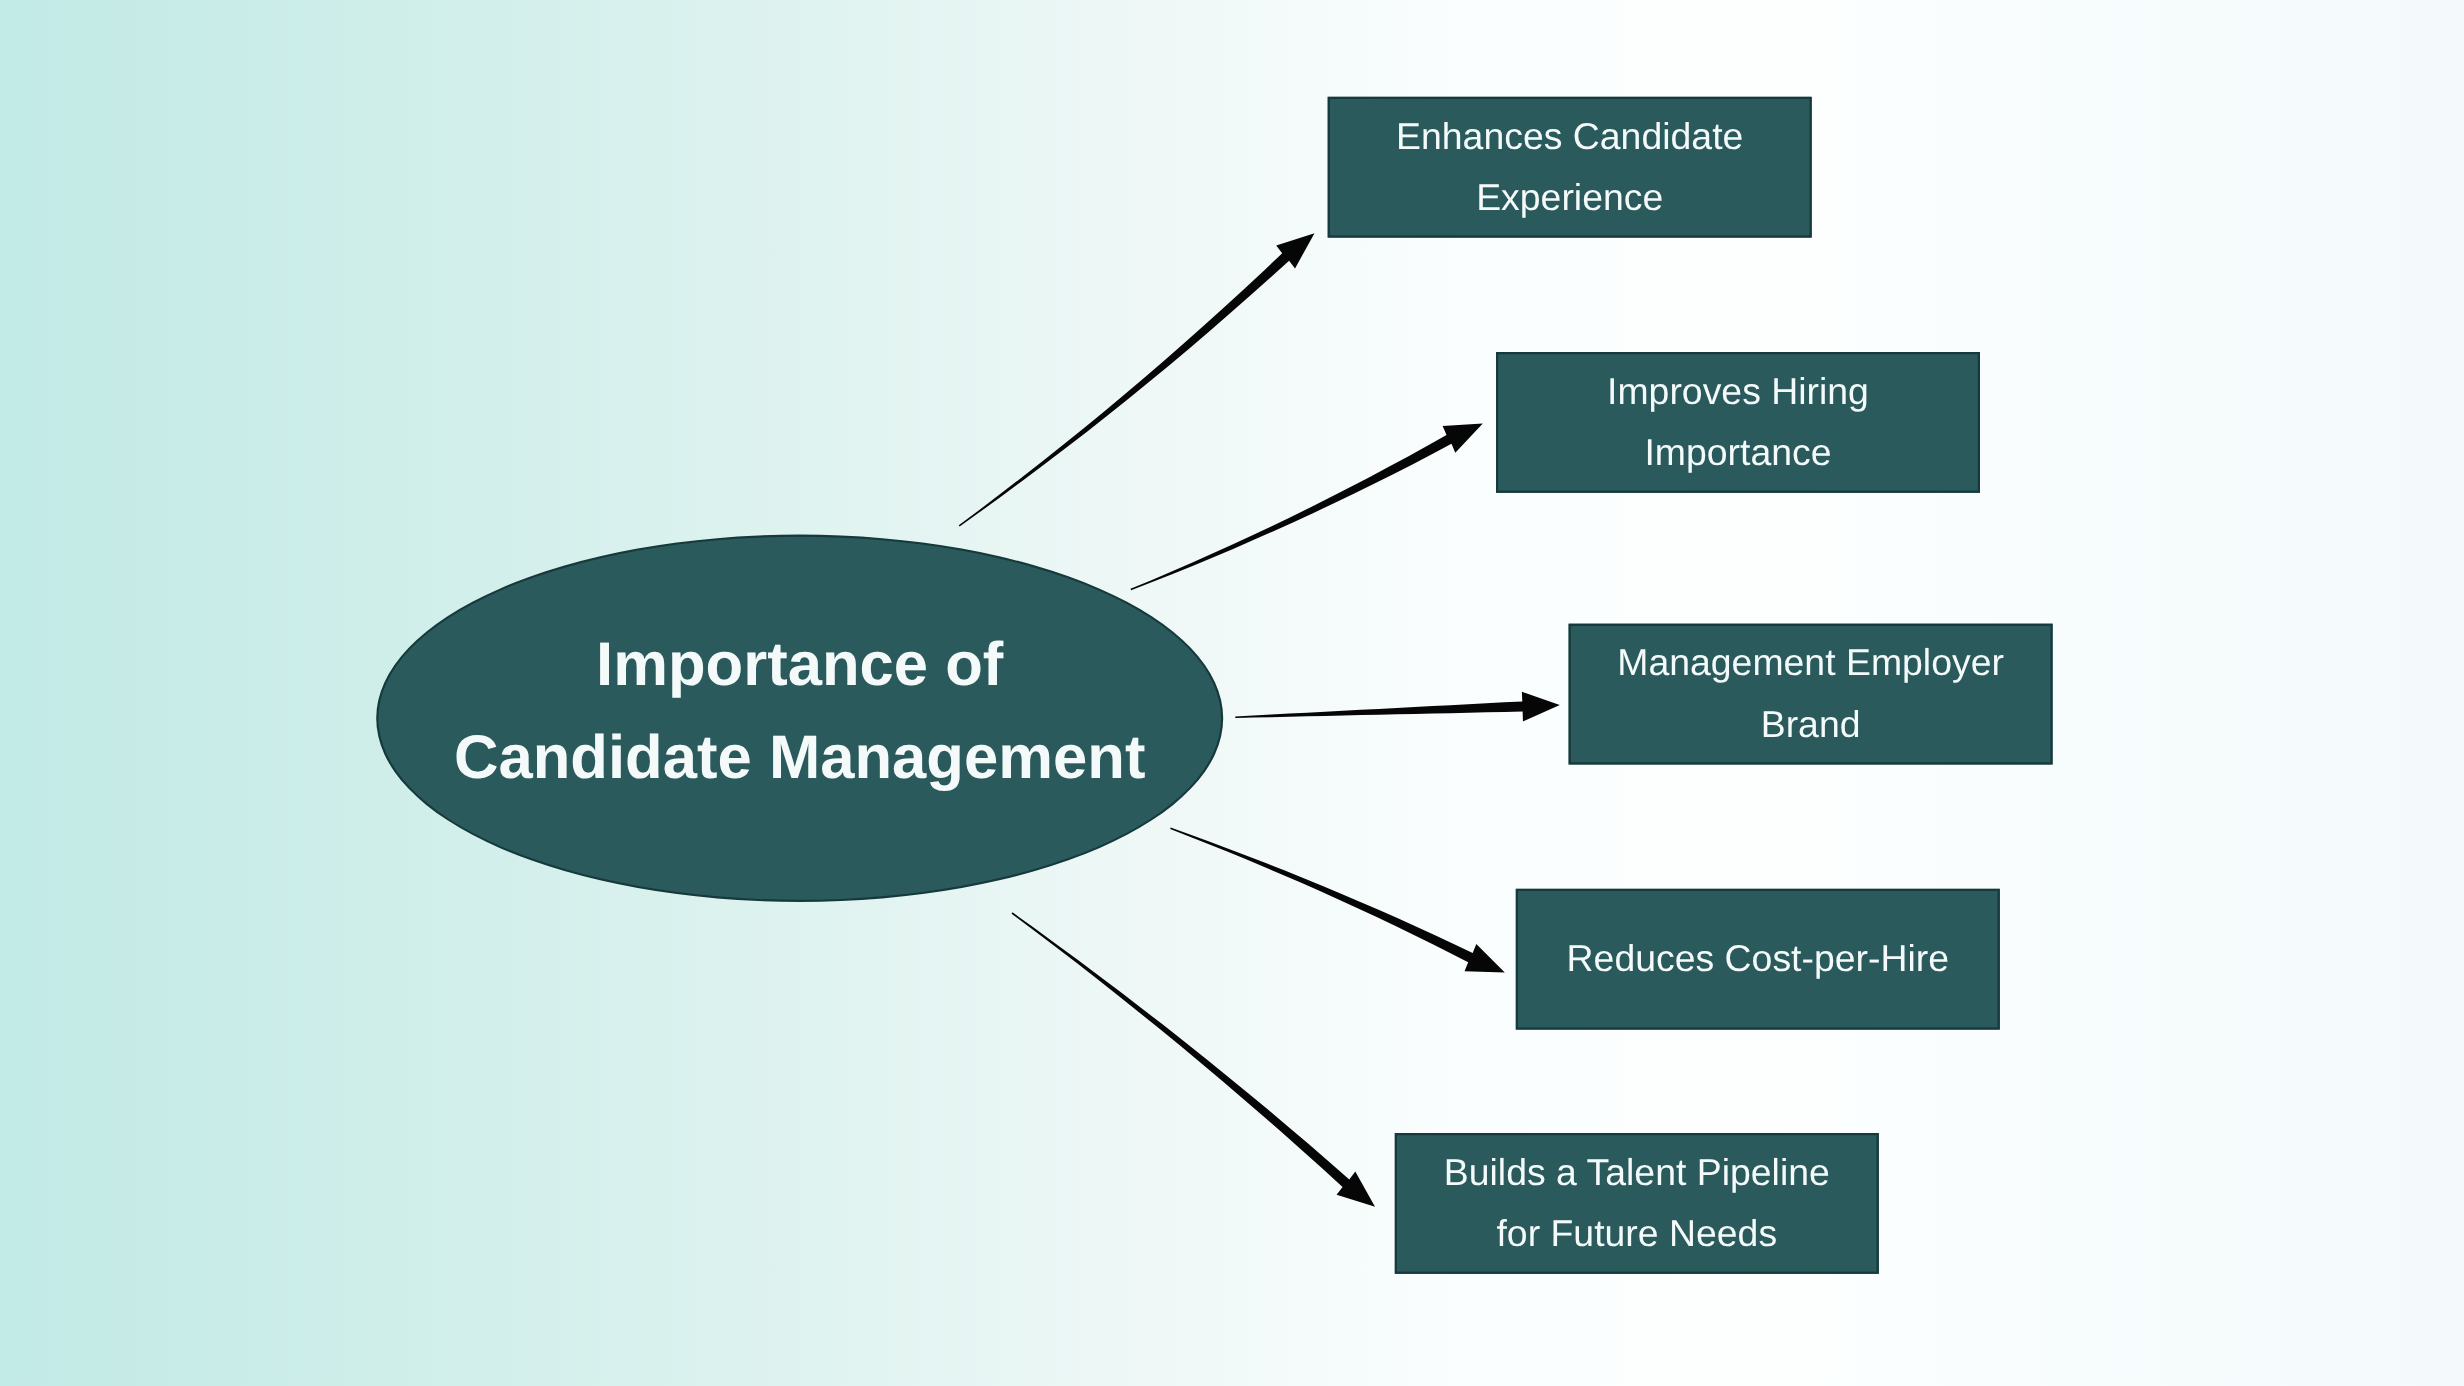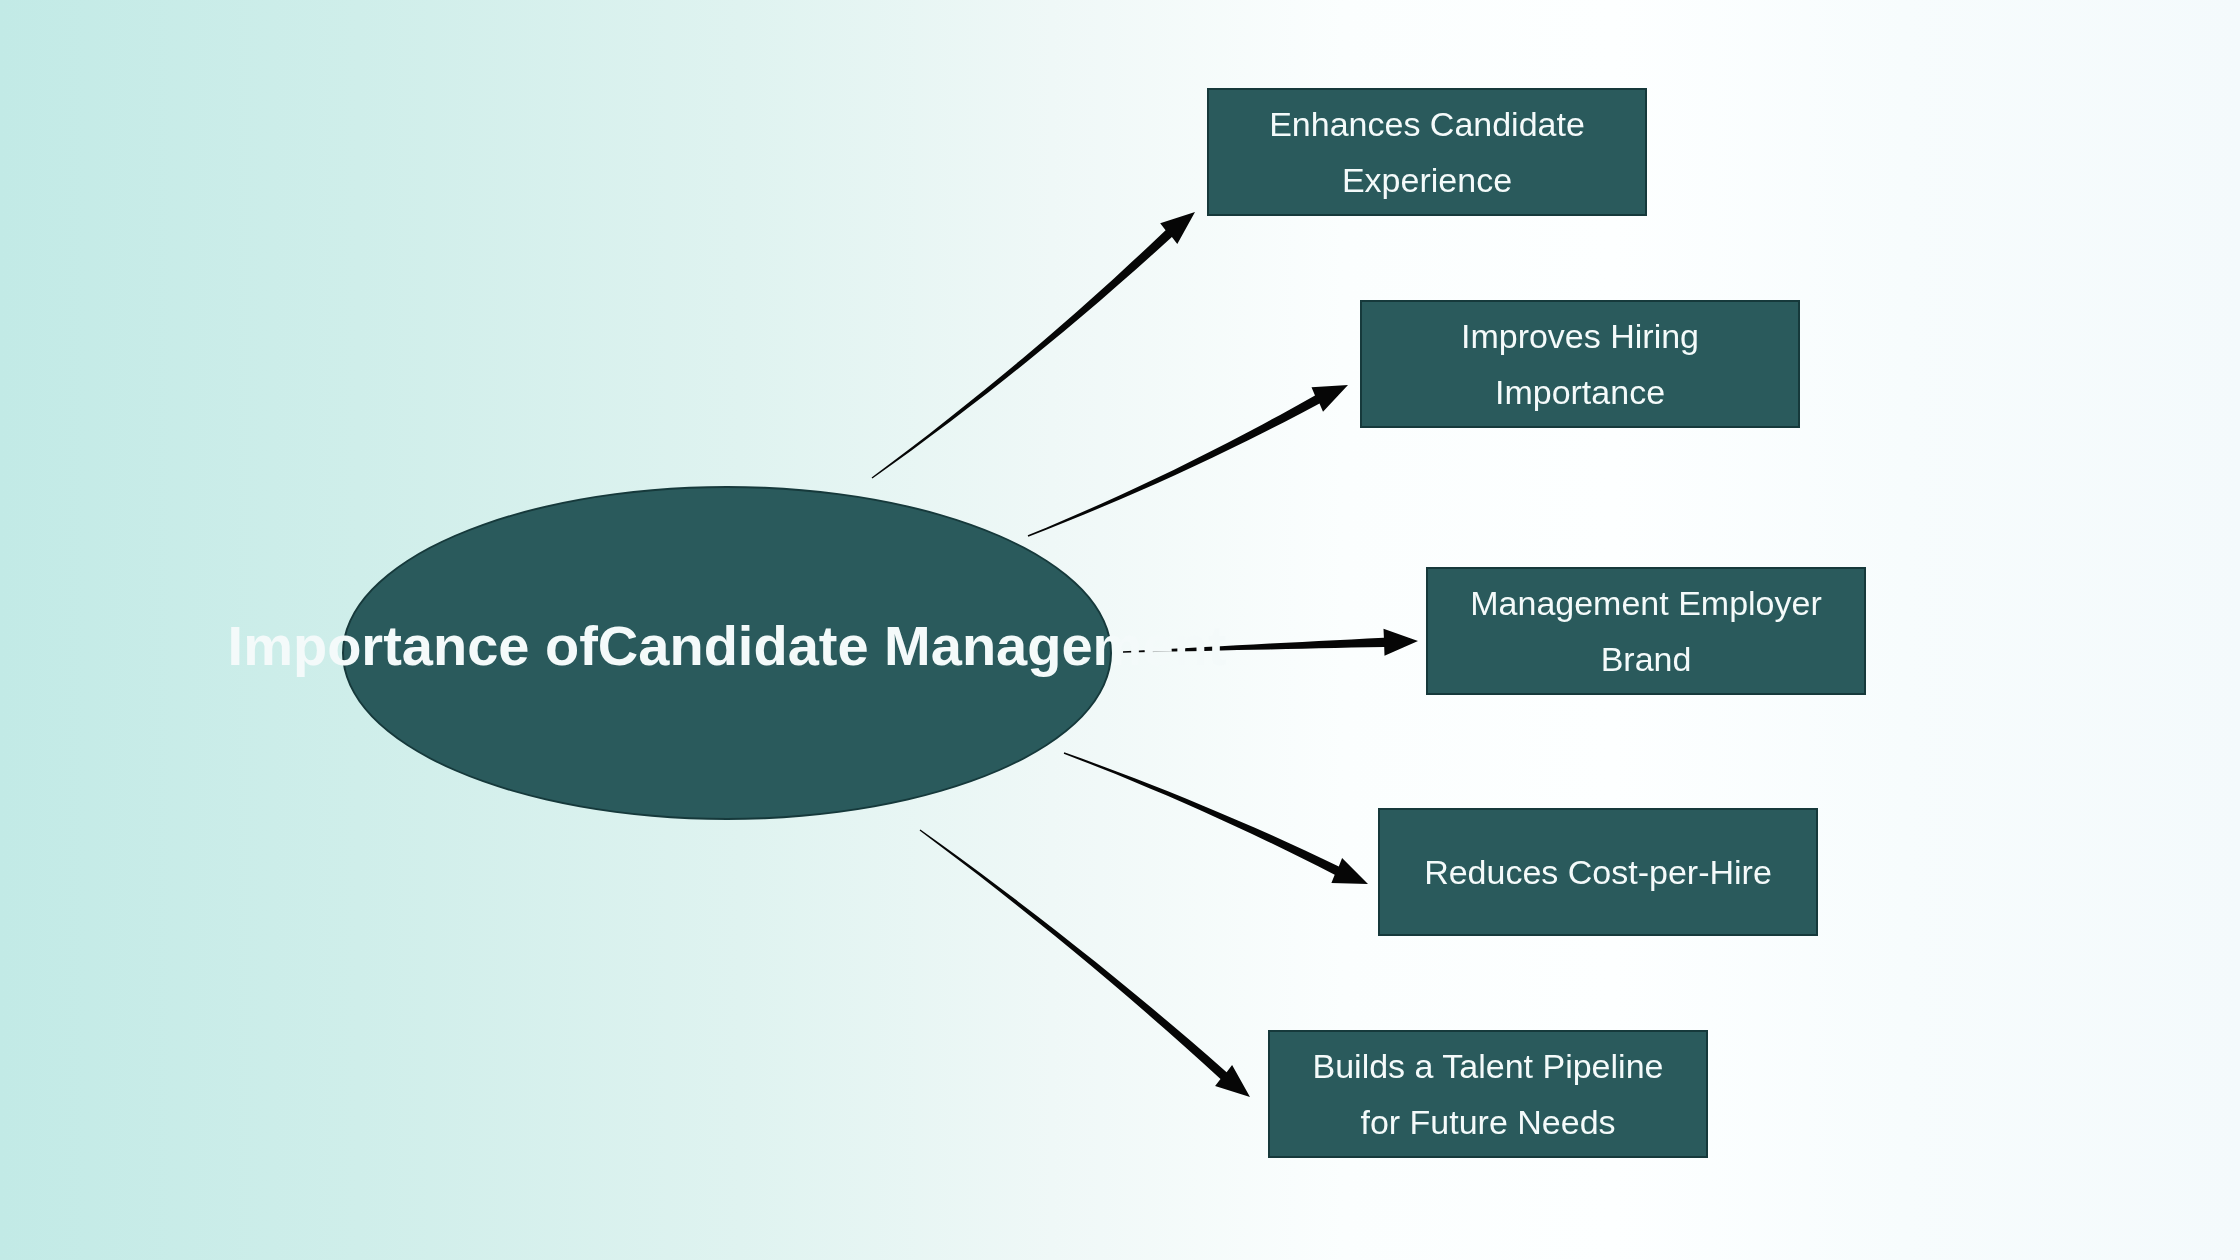--- a/index.html
+++ b/index.html
@@ -42,21 +42,21 @@
     position: absolute;
     left: 342px;
     top: 486px;
     width: 770px;
     height: 334px;
     box-sizing: border-box;
     background: var(--node-fill);
     border: 2px solid var(--node-border);
     border-radius: 50%;
     display: flex;
-    flex-direction: row;
+    flex-direction: column;
     align-items: center;
     justify-content: center;
     padding-bottom: 14px;
     text-align: center;
   }
   .central-node .title-line {
     display: block;
     color: var(--node-text);
     font-size: 56px;
     font-weight: bold;
@@ -77,21 +77,21 @@
   }
   .benefit-box .box-line {
     display: block;
     color: var(--node-text);
     font-size: 34px;
     font-weight: normal;
     line-height: 56px;
     white-space: nowrap;
   }
   .box-1 { left: 1207px; top: 88px; }
-  .box-2 { left: 1360px; top: 300px; }
+  .box-2 { left: 1360px; top: 320px; }
   .box-3 { left: 1426px; top: 567px; }
   .box-4 { left: 1378px; top: 808px; }
   .box-5 { left: 1256px; top: 1030px; margin-left: 12px; }
 </style>
 </head>
 <body>
 
 <div class="stage">
 
   <svg class="arrow-layer" viewBox="0 0 2240 1260" xmlns="http://www.w3.org/2000/svg">

